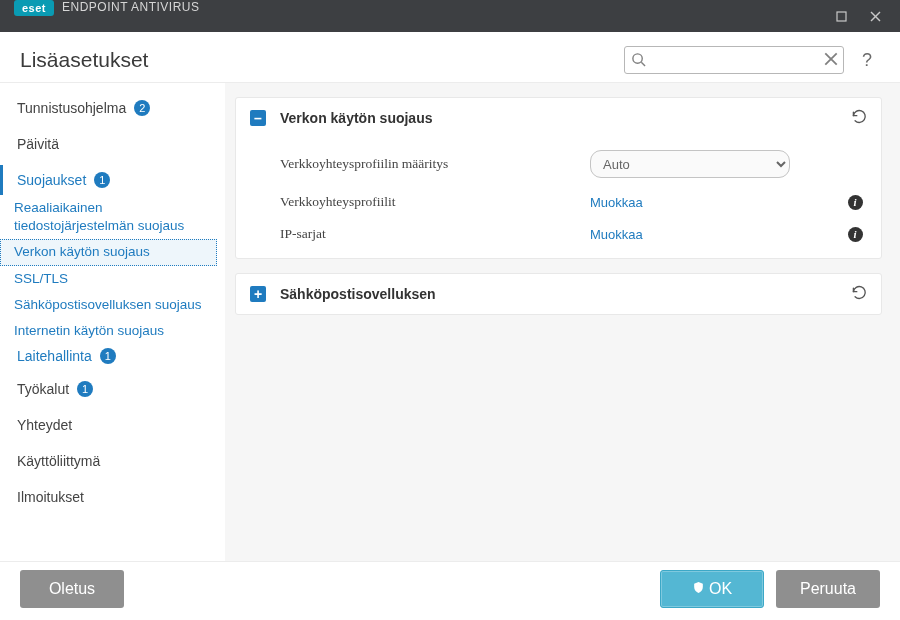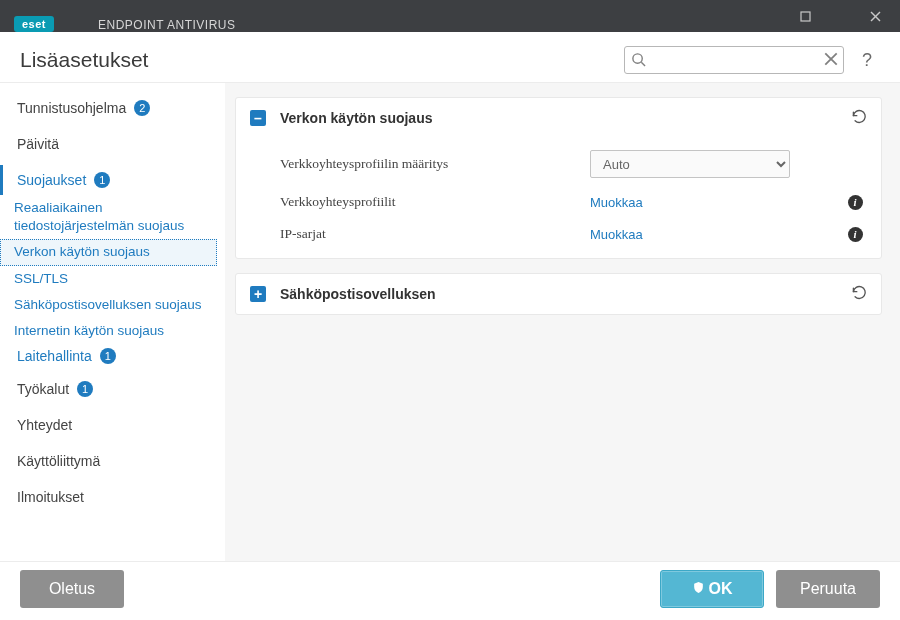--- a/index.html
+++ b/index.html
@@ -1,29 +1,29 @@
 <!DOCTYPE html>
 <html><head>
 <meta charset="utf-8">
 <style>
   * { box-sizing: border-box; margin: 0; padding: 0; font-family: "Segoe UI", Arial, sans-serif; }
   html, body { width: 900px; height: 620px; overflow: hidden; background: #fff; }
 
   
   .titlebar {
     height: 32px; background: #3d3f42; color: #c8c8c8;
-    display: flex; align-items: flex-end; padding: 0 8px 0 14px;
-    font-size: 12px; letter-spacing: 0.5px; gap: 36px;
+    display: flex; align-items: flex-start; padding: 0 8px 0 14px;
+    font-size: 12px; letter-spacing: 0.5px;
   }
   .brand-badge {
     background: #0a9bb3; color: #fff; font-weight: 700;
     padding: 2px 8px; border-radius: 3px; font-size: 11px; margin-right: 8px;
     letter-spacing: 0.5px;
   }
-  .titlebar .product { color: #d6d6d6; font-size: 12px; font-weight: 400; margin-top: 13px; }
+  .titlebar .product { color: #d6d6d6; font-size: 12px; font-weight: 400; }
   .titlebar .spacer { flex: 1; }
   .winbtn { width: 34px; height: 32px; display: flex; align-items: center; justify-content: center; color: #c8c8c8; cursor: pointer; }
   .winbtn svg { stroke: currentColor; }
 
   
   .header {
     display: flex; align-items: center; padding: 14px 20px 8px 20px;
     border-bottom: 1px solid #ececec;
   }
   .page-title { font-size: 21px; color: #3b3b3b; font-weight: 400; }
@@ -95,40 +95,39 @@
   .row {
     display: flex; align-items: center; padding: 8px 16px 8px 44px;
     font-size: 13.5px; color: #444;
   }
   .row .label { width: 310px; font-family: Liberation Serif, serif; }
   .row .control { flex: 1; display: flex; align-items: center; }
   .row .info {
     width: 20px; text-align: center; color: #333; cursor: pointer; font-weight: 700;
   }
   select.combo {
-    width: 200px; height: 28px; border: 1px solid #c4c4c4; border-radius: 2px;
+    width: 200px; height: 28px; border: 1px solid #c4c4c4; border-radius: 11px;
     background: #fafafa; color: #666; padding: 0 8px; font-size: 13px;
   }
   .linkbtn { color: #1f7bbf; cursor: pointer; font-size: 13px; }
 
   
   .footer {
     height: 54px; border-top: 1px solid #ececec; background: #fff;
     display: flex; align-items: center; padding: 0 20px;
   }
   .btn {
     height: 38px; min-width: 104px; border-radius: 3px; border: none;
     font-size: 16px; cursor: pointer; display: inline-flex; align-items: center; justify-content: center;
     padding: 0 16px;
   }
   .btn-default { background: #8f8f8f; color: #fff; }
   .btn-ok {
     background: #54b7d3; color: #fff; border: 1px solid #3ca8c7;
     box-shadow: inset 0 0 0 1px rgba(255,255,255,0.25);
-    font-weight: bold;
   }
   .btn-cancel { background: #8f8f8f; color: #fff; }
   .footer .spacer { flex: 1; }
   .btn .shield { margin-right: 4px; }
 
   .info-circle {
     display:inline-flex; width:15px; height:15px; border-radius:50%;
     background:#333; color:#fff; align-items:center; justify-content:center;
     font-size:11px; font-family: Georgia, serif; font-style: italic;
   }

